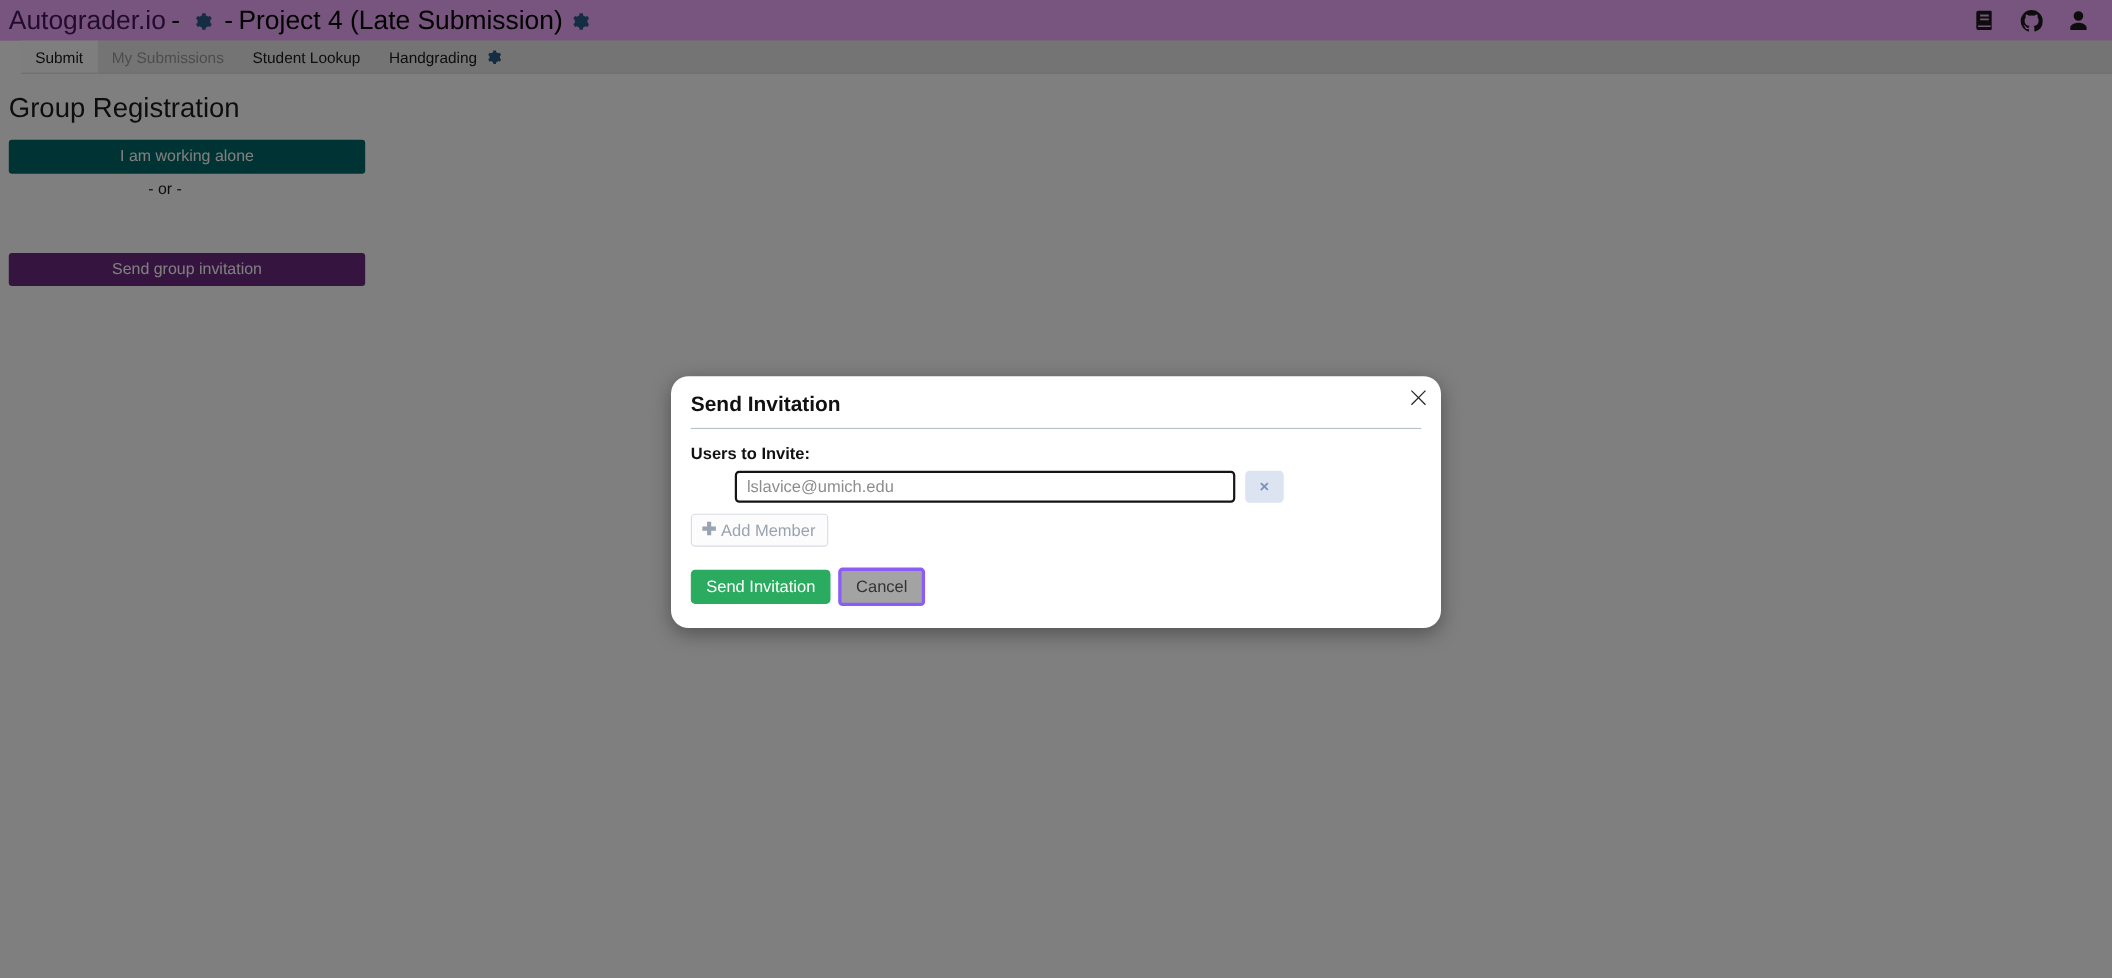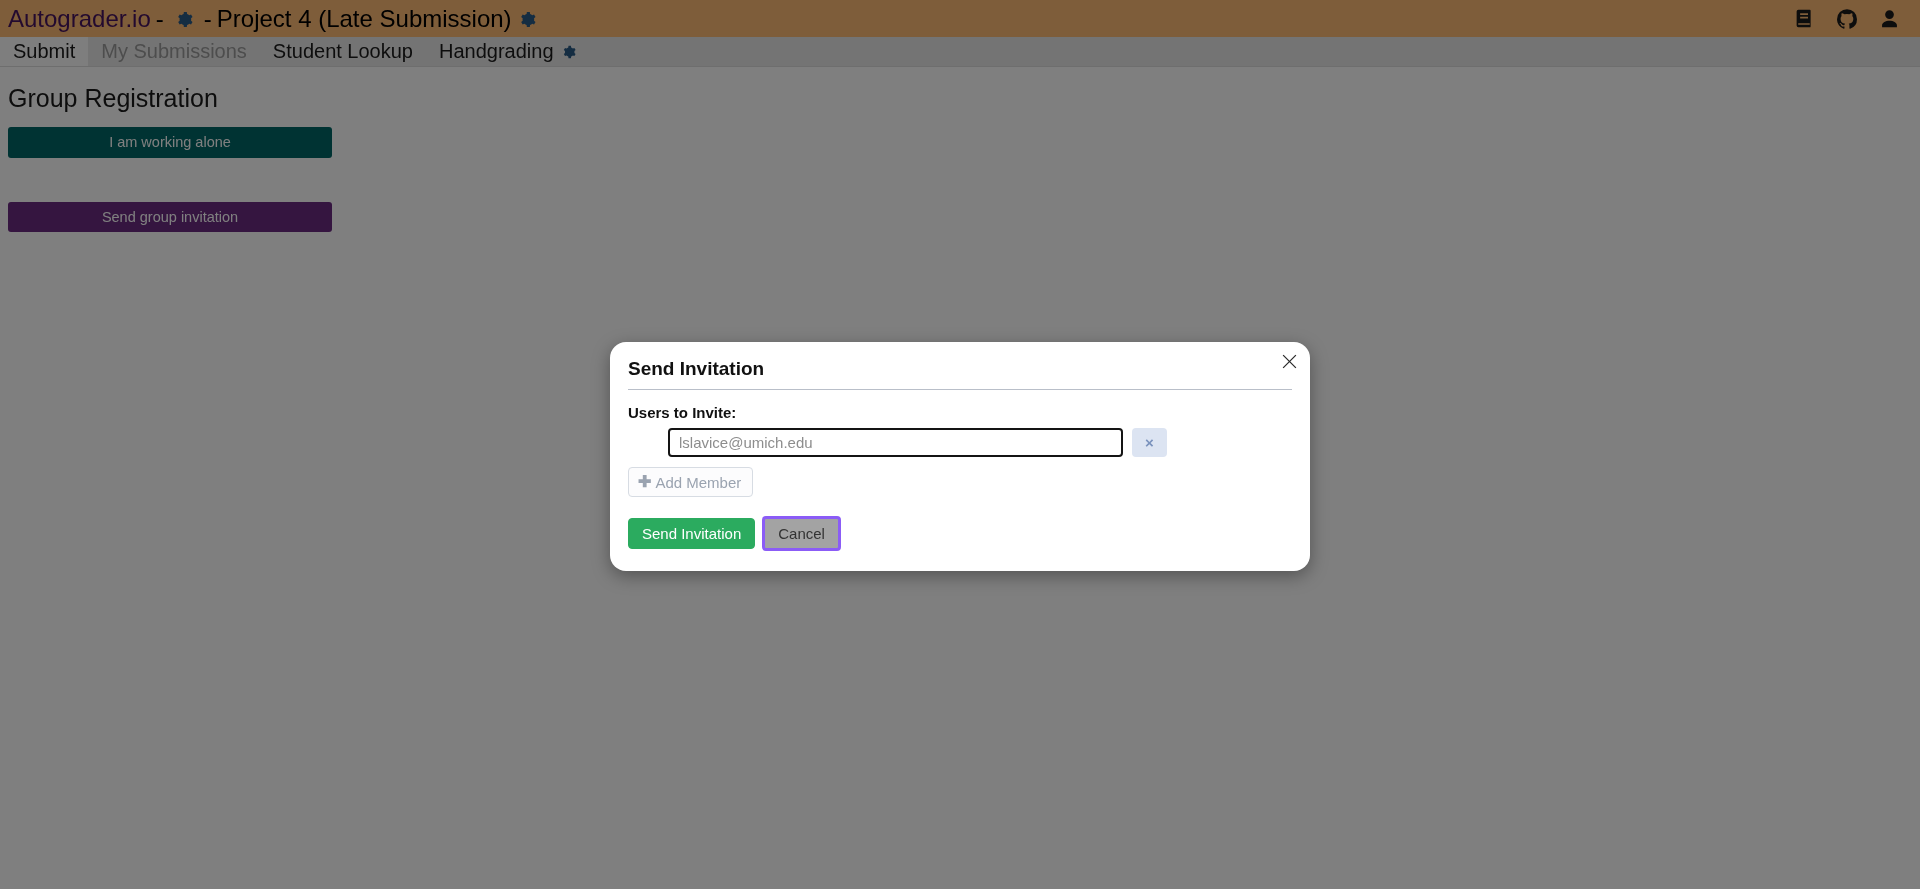--- a/index.html
+++ b/index.html
@@ -24,21 +24,21 @@
     position: absolute;
     inset: 0;
     background: rgba(0, 0, 0, 0.5);
     z-index: 50;
   }
 
   
   .header {
     position: relative;
     height: 37px;
-    background: #fdba74;
+    background: #f0abfc;
     display: flex;
     align-items: center;
     padding: 0 14px 0 8px;
     white-space: nowrap;
   }
   .header-title {
     font-size: 24px;
     line-height: 28px;
     display: flex;
     align-items: center;
@@ -75,21 +75,22 @@
   .header-icons svg { display: block; }
 
   
   .navbar {
     position: relative;
     height: 30px;
     background: #e9e9e9;
     border-bottom: 1px solid #dddddd;
     display: flex;
     align-items: stretch;
-    font-size: 20px;
+    font-size: 14px;
+    margin-left: 19px;
   }
   .nav-tab {
     display: flex;
     align-items: center;
     padding: 0 13px;
     color: #1a1a1a;
     cursor: pointer;
     text-decoration: none;
     user-select: none;
     white-space: nowrap;
@@ -327,20 +328,21 @@
           <path d="M12 8a4 4 0 1 0 0 8 4 4 0 0 0 0-8zm9.4 4c0-.6-.06-1.2-.17-1.77l2.1-1.6-2.1-3.63-2.5 1a9.4 9.4 0 0 0-3.05-1.77L15.3 1.4h-4.2l-.38 2.83A9.4 9.4 0 0 0 7.67 6L5.17 5 3.07 8.63l2.1 1.6a9.9 9.9 0 0 0 0 3.54l-2.1 1.6 2.1 3.63 2.5-1a9.4 9.4 0 0 0 3.05 1.77l.38 2.83h4.2l.38-2.83A9.4 9.4 0 0 0 18.73 18l2.5 1 2.1-3.63-2.1-1.6c.11-.57.17-1.17.17-1.77z"></path>
         </svg>
       </span>
     </a>
   </div>
 
   <div class="content">
     <h1 class="page-title">Group Registration</h1>
     <div class="reg-block">
       <button class="big-btn btn-alone">I am working alone</button>
+      <div class="or-text">- or -</div>
       <button class="big-btn btn-group">Send group invitation</button>
     </div>
   </div>
 
 </div>
 
 <div id="backdrop"></div>
 
 <div class="modal">
   <button class="modal-close">

